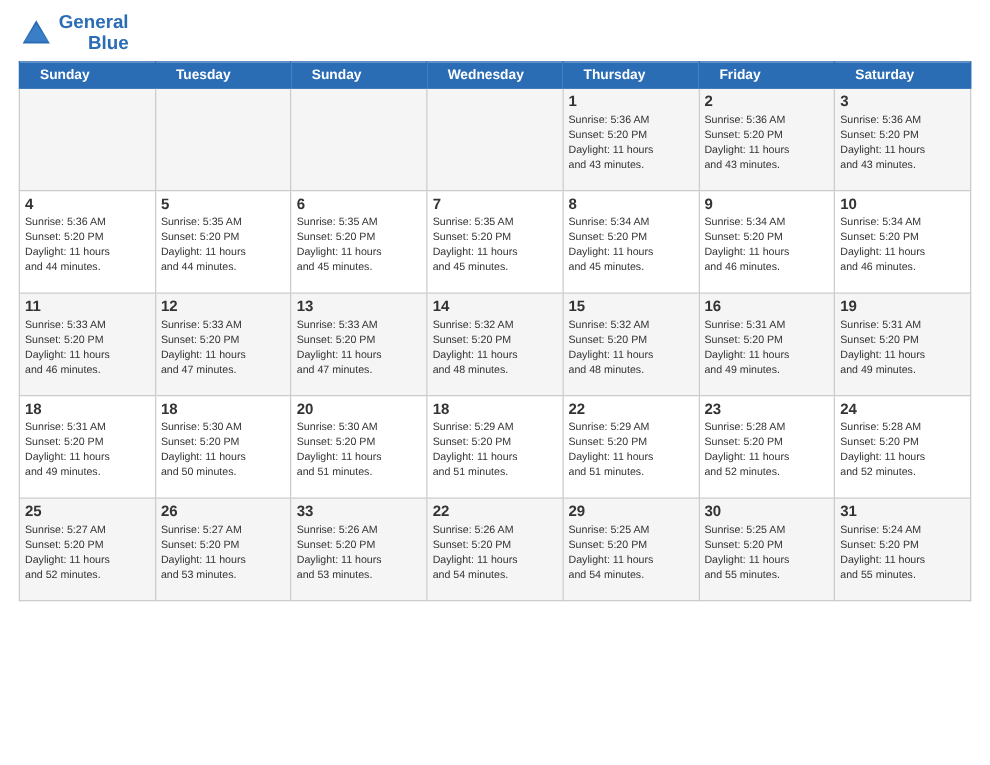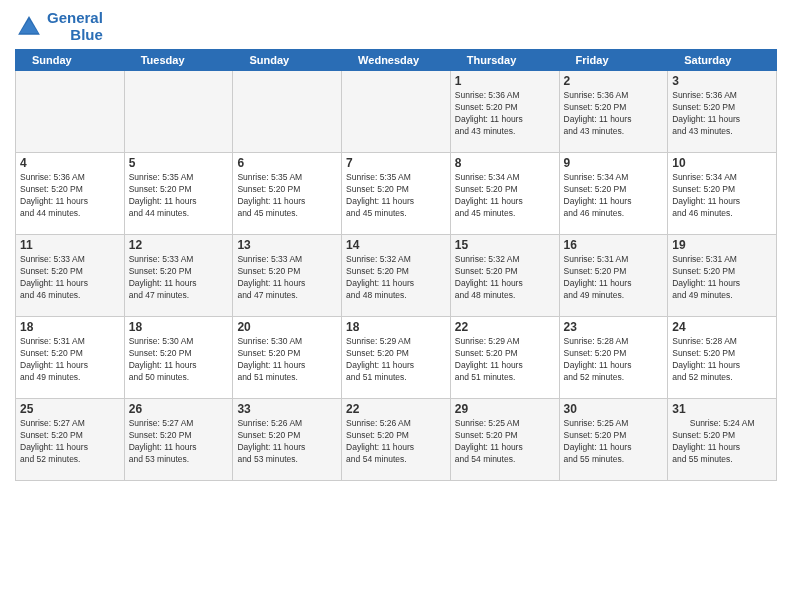--- a/index.html
+++ b/index.html
@@ -331,21 +331,21 @@
           </td>
           <td>
             <span class="day-number">30</span>
             <div style="line-height: 1.4;">Sunrise: 5:25 AM</div>
             <div style="line-height: 1.4;">Sunset: 5:20 PM</div>
             <div style="line-height: 1.4;">Daylight: 11 hours</div>
             <div style="line-height: 1.4;">and 55 minutes.</div>
           </td>
           <td>
             <span class="day-number">31</span>
-            <div style="line-height: 1.4; text-align: center;">Sunrise: 5:24 AM</div>
+            <div style="line-height: 1.4;">Sunrise: 5:24 AM</div>
             <div style="line-height: 1.4;">Sunset: 5:20 PM</div>
             <div style="line-height: 1.4;">Daylight: 11 hours</div>
             <div style="line-height: 1.4;">and 55 minutes.</div>
           </td>
         </tr>
       </tbody>
   </table>
 </div>
 
 </body></html>

